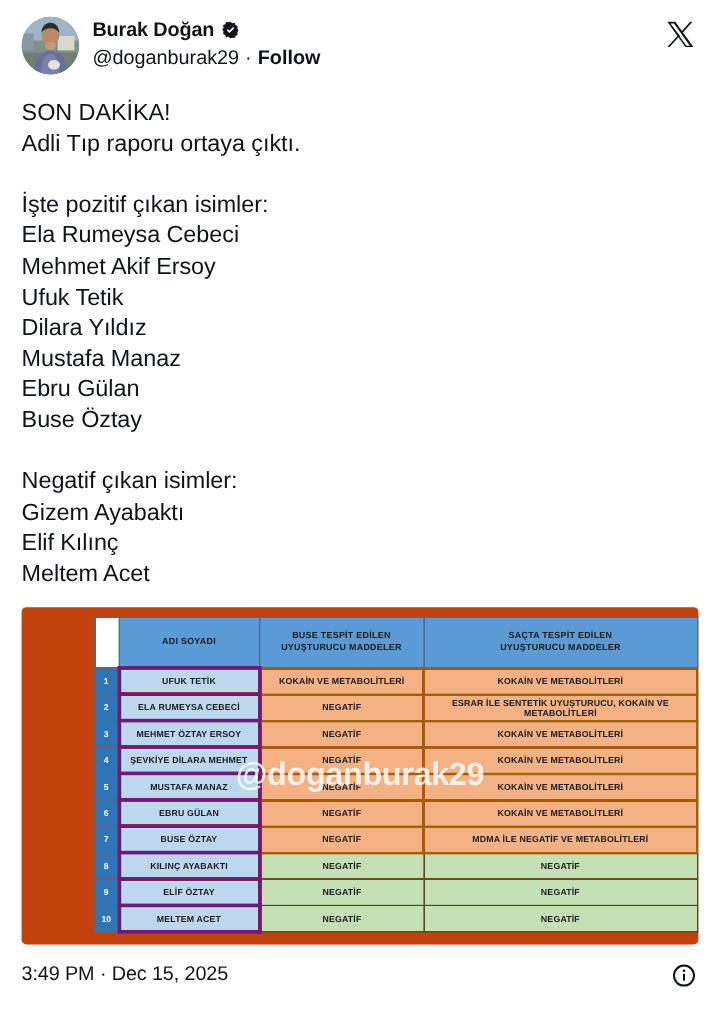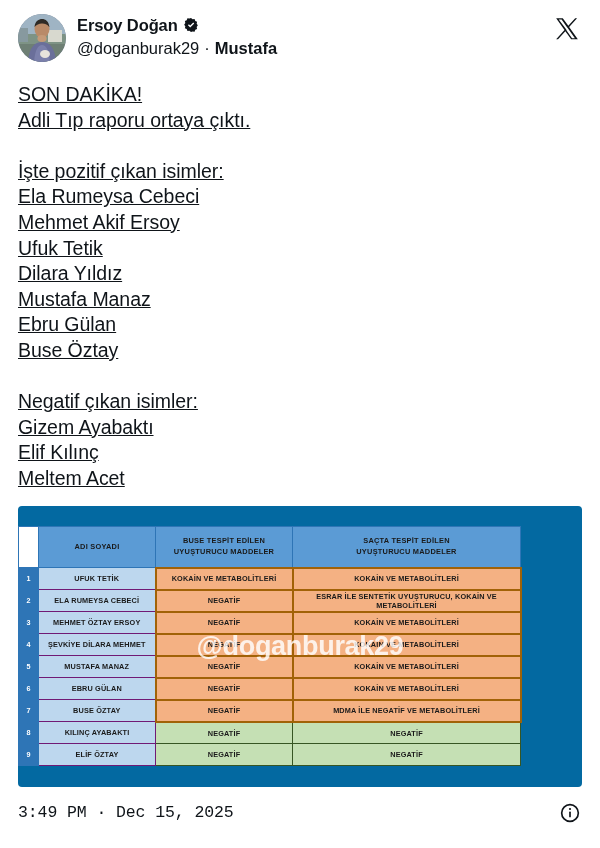--- a/index.html
+++ b/index.html
@@ -94,36 +94,35 @@
   .x-logo svg { display: block; width: 26px; height: 26px; }
 
   
   .tweet-body {
     margin-top: 16px;
     font-size: 19.5px;
     line-height: 25.6px;
     color: #0f1419;
     white-space: pre-wrap;
     letter-spacing: -0.05px;
-    text-decoration: underline;
   }
 
   
   .media-card {
     margin-top: 14px;
     width: 564px;
     height: 281px;
     box-sizing: border-box;
-    background: #0369a1;
+    background: #c2410c;
     border-radius: 4px;
     position: relative;
     overflow: hidden;
     display: flex;
     align-items: center;
-    justify-content: flex-start;
+    justify-content: flex-end;
     cursor: pointer;
   }
 
   .report-table {
     border-collapse: collapse;
     table-layout: fixed;
     width: 502px;
     font-size: 7.3px;
     font-weight: bold;
     font-family: "Liberation Sans", sans-serif;
@@ -160,21 +159,21 @@
   .cell-num {
     background: #2e75b6;
     color: #ffffff;
     border: 1px solid #2e75b6;
     height: 21px;
     font-size: 7.2px;
   }
   .cell-name {
     background: #bdd7ee;
     color: #1a1a1a;
-    border: 1px solid #701a75;
+    border: 3px solid #701a75;
     letter-spacing: 0.15px;
     padding: 0 3px;
   }
   .cell-pos {
     background: #f4b183;
     color: #1a1a1a;
     border: 2px solid #a16207;
     letter-spacing: 0.15px;
     padding: 0 3px;
   }
@@ -201,21 +200,20 @@
     font-family: "Liberation Sans", sans-serif;
   }
 
   
   .tweet-footer {
     margin-top: 13px;
     display: flex;
     align-items: center;
     justify-content: space-between;
     height: 26px;
-    font-family: Liberation Mono, monospace;
   }
   .timestamp {
     font-size: 16.5px;
     color: #0f1419;
     letter-spacing: -0.1px;
   }
   .info-icon {
     width: 20px;
     height: 20px;
     margin-right: 2px;
@@ -247,32 +245,32 @@
           <ellipse cx="24" cy="15" rx="7.5" ry="8.8" fill="#b98a68"></ellipse>
           <path d="M16.5 13 C17 7 21 5 24 5 C27.5 5 31 7.5 31.4 13.2 C29 10 26 9.4 23.6 9.6 C21 9.8 18.5 10.8 16.5 13 Z" fill="#2e2a26"></path>
           <ellipse cx="24" cy="24.5" rx="4.6" ry="3.4" fill="#c59a78"></ellipse>
           <ellipse cx="27" cy="40" rx="5" ry="4" fill="#e8e4dc"></ellipse>
         </g>
       </svg>
     </div>
 
     <div class="identity">
       <div class="name-row">
-        <span class="display-name">Ersoy Doğan</span>
+        <span class="display-name">Burak Doğan</span>
         <span class="verified-badge">
           <svg viewBox="0 0 22 22" xmlns="http://www.w3.org/2000/svg" aria-hidden="true">
             <path fill="#0f1419" d="M11 1.5l2.2 1.7 2.7-.4 1 2.6 2.5 1.2-.6 2.7 1.6 2.2-1.6 2.2.6 2.7-2.5 1.2-1 2.6-2.7-.4L11 20.5l-2.2-1.7-2.7.4-1-2.6-2.5-1.2.6-2.7L1.6 10.5 3.2 8.3l-.6-2.7 2.5-1.2 1-2.6 2.7.4L11 1.5z"></path>
             <path fill="#ffffff" d="M9.9 14.4l-3.1-3.1 1.3-1.3 1.8 1.8 4.2-4.2 1.3 1.3-5.5 5.5z"></path>
           </svg>
         </span>
       </div>
       <div class="handle-row">
         <span class="handle">@doganburak29</span>
         <span class="dot-sep">·</span>
-        <a class="follow-link">Mustafa</a>
+        <a class="follow-link">Follow</a>
       </div>
     </div>
 
     <div class="x-logo">
       <svg viewBox="0 0 24 24" xmlns="http://www.w3.org/2000/svg" aria-hidden="true">
         <path fill="#0f1419" d="M13.98 10.16L21.3 2h-1.73l-6.36 7.09L8.1 2H2l7.68 10.9L2 21.46h1.73l6.72-7.49 5.37 7.49H22l-8.02-11.3zm-2.38 2.65l-.78-1.09L4.36 3.26h2.66l5 7.01.78 1.09 6.5 9.11h-2.66l-5.04-7.06z"></path>
       </svg>
     </div>
   </div>
 
@@ -363,20 +361,26 @@
             <td class="cell-name">KILINÇ AYABAKTI</td>
             <td class="cell-neg">NEGATİF</td>
             <td class="cell-neg">NEGATİF</td>
           </tr>
           <tr>
             <td class="cell-num">9</td>
             <td class="cell-name">ELİF ÖZTAY</td>
             <td class="cell-neg">NEGATİF</td>
             <td class="cell-neg">NEGATİF</td>
           </tr>
+          <tr>
+            <td class="cell-num">10</td>
+            <td class="cell-name">MELTEM ACET</td>
+            <td class="cell-neg">NEGATİF</td>
+            <td class="cell-neg">NEGATİF</td>
+          </tr>
         </tbody>
     </table>
     <div class="watermark">@doganburak29</div>
   </div>
 
   <div class="tweet-footer">
     <span class="timestamp">3:49 PM · Dec 15, 2025</span>
     <span class="info-icon">
       <svg viewBox="0 0 24 24" xmlns="http://www.w3.org/2000/svg" aria-hidden="true">
         <circle cx="12" cy="12" r="10" fill="none" stroke="#0f1419" stroke-width="2"></circle>

